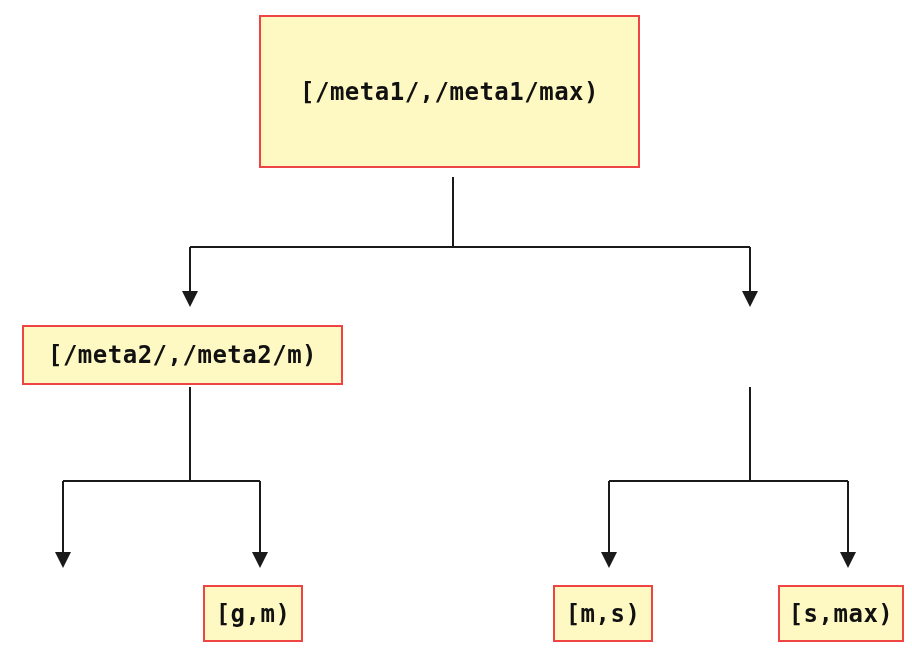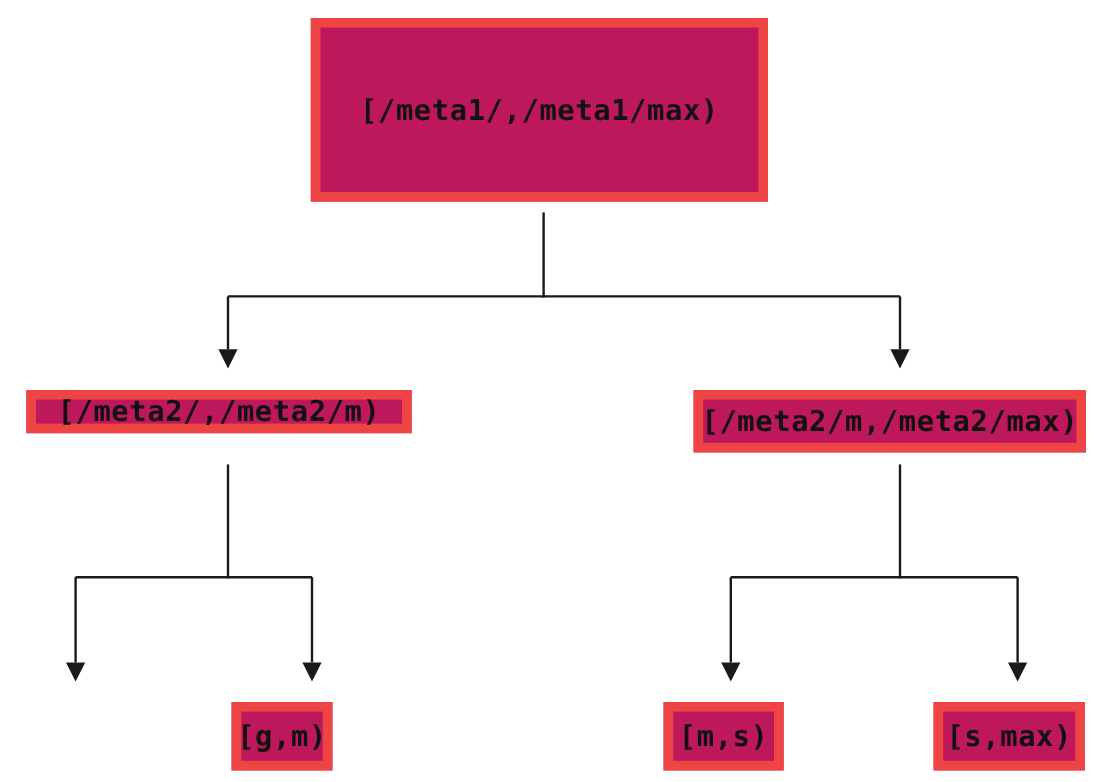--- a/index.html
+++ b/index.html
@@ -26,36 +26,36 @@
     stroke: #1a1a1a;
     stroke-width: 2;
   }
   .connectors polygon {
     fill: #1a1a1a;
     stroke: none;
   }
   .node {
     position: absolute;
     box-sizing: border-box;
-    border: 8px solid #ef4444;
-    background: #be185d;
+    border: 2px solid #ef4444;
+    background: #fef9c3;
     display: flex;
     align-items: center;
     justify-content: center;
     font-size: 24px;
     font-weight: 700;
     color: #111111;
     white-space: nowrap;
     letter-spacing: 0.5px;
   }
   #node-root      { left: 259px; top: 15px;  width: 381px; height: 153px; }
-  #node-l2-left   { left: 22px;  top: 325px; width: 321px; height: 36px;  }
+  #node-l2-left   { left: 22px;  top: 325px; width: 321px; height: 60px;  }
   #node-l2-right  { left: 578px; top: 325px; width: 327px; height: 52px;  }
   #node-leaf-ag   { left: 9px;   top: 585px; width: 98px;  height: 57px;  }
-  #node-leaf-gm   { left: 193px; top: 585px; width: 84px; height: 57px;  }
+  #node-leaf-gm   { left: 203px; top: 585px; width: 100px; height: 57px;  }
   #node-leaf-ms   { left: 553px; top: 585px; width: 100px; height: 57px;  }
   #node-leaf-smax { left: 778px; top: 585px; width: 126px; height: 57px;  }
 </style>
 </head>
 <body>
 
 <div class="canvas">
 
   <svg class="connectors" viewBox="0 0 912 652" xmlns="http://www.w3.org/2000/svg" aria-hidden="true">
 
@@ -78,21 +78,20 @@
     <line x1="609" y1="481" x2="609" y2="552"></line>
     <polygon points="601,552 617,552 609,568"></polygon>
     <line x1="848" y1="481" x2="848" y2="552"></line>
     <polygon points="840,552 856,552 848,568"></polygon>
   </svg>
 
   <div class="node" id="node-root">[/meta1/,/meta1/max)</div>
 
   <div class="node" id="node-l2-left">[/meta2/,/meta2/m)</div>
 
-  <div class="node" id="node-l2-right">[/meta2/m,/meta2/max)</div>
 
 
   <div class="node" id="node-leaf-gm">[g,m)</div>
 
   <div class="node" id="node-leaf-ms">[m,s)</div>
 
   <div class="node" id="node-leaf-smax">[s,max)</div>
 
 </div>
 

